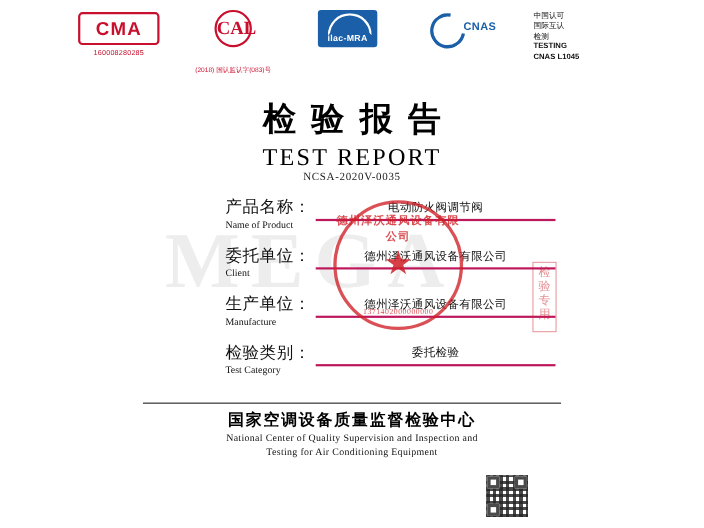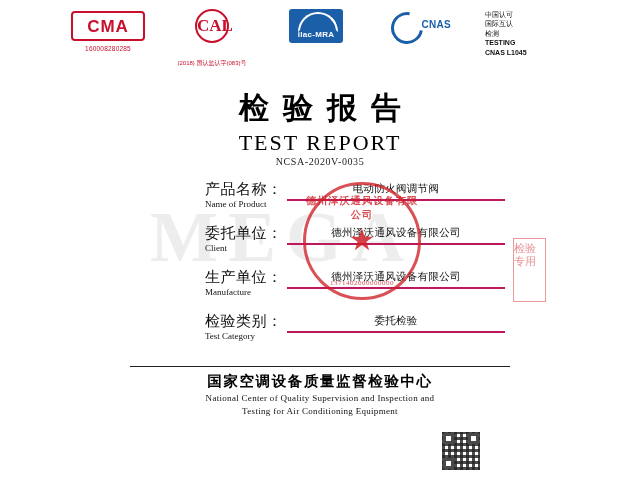--- a/index.html
+++ b/index.html
@@ -325,28 +325,29 @@
     left: 0; right: 0;
     bottom: 10px;
     text-align: center;
     font-size: 7px;
     letter-spacing: 0.5px;
   }
 
   
   .side-stamp {
     position: absolute;
-    left: 513px;
+    left: 484px;
     top: 238px;
-    width: 33px;
+    width: 22px;
     height: 64px;
     border: 1px solid rgba(206,32,39,0.45);
     color: rgba(206,32,39,0.5);
     font-size: 11px;
     line-height: 1.15;
+    text-align: center;
     padding-top: 3px;
     box-sizing: border-box;
     pointer-events: none;
   }
 
   
   .qr {
     position: absolute;
     left: 442px;
     top: 432px;

